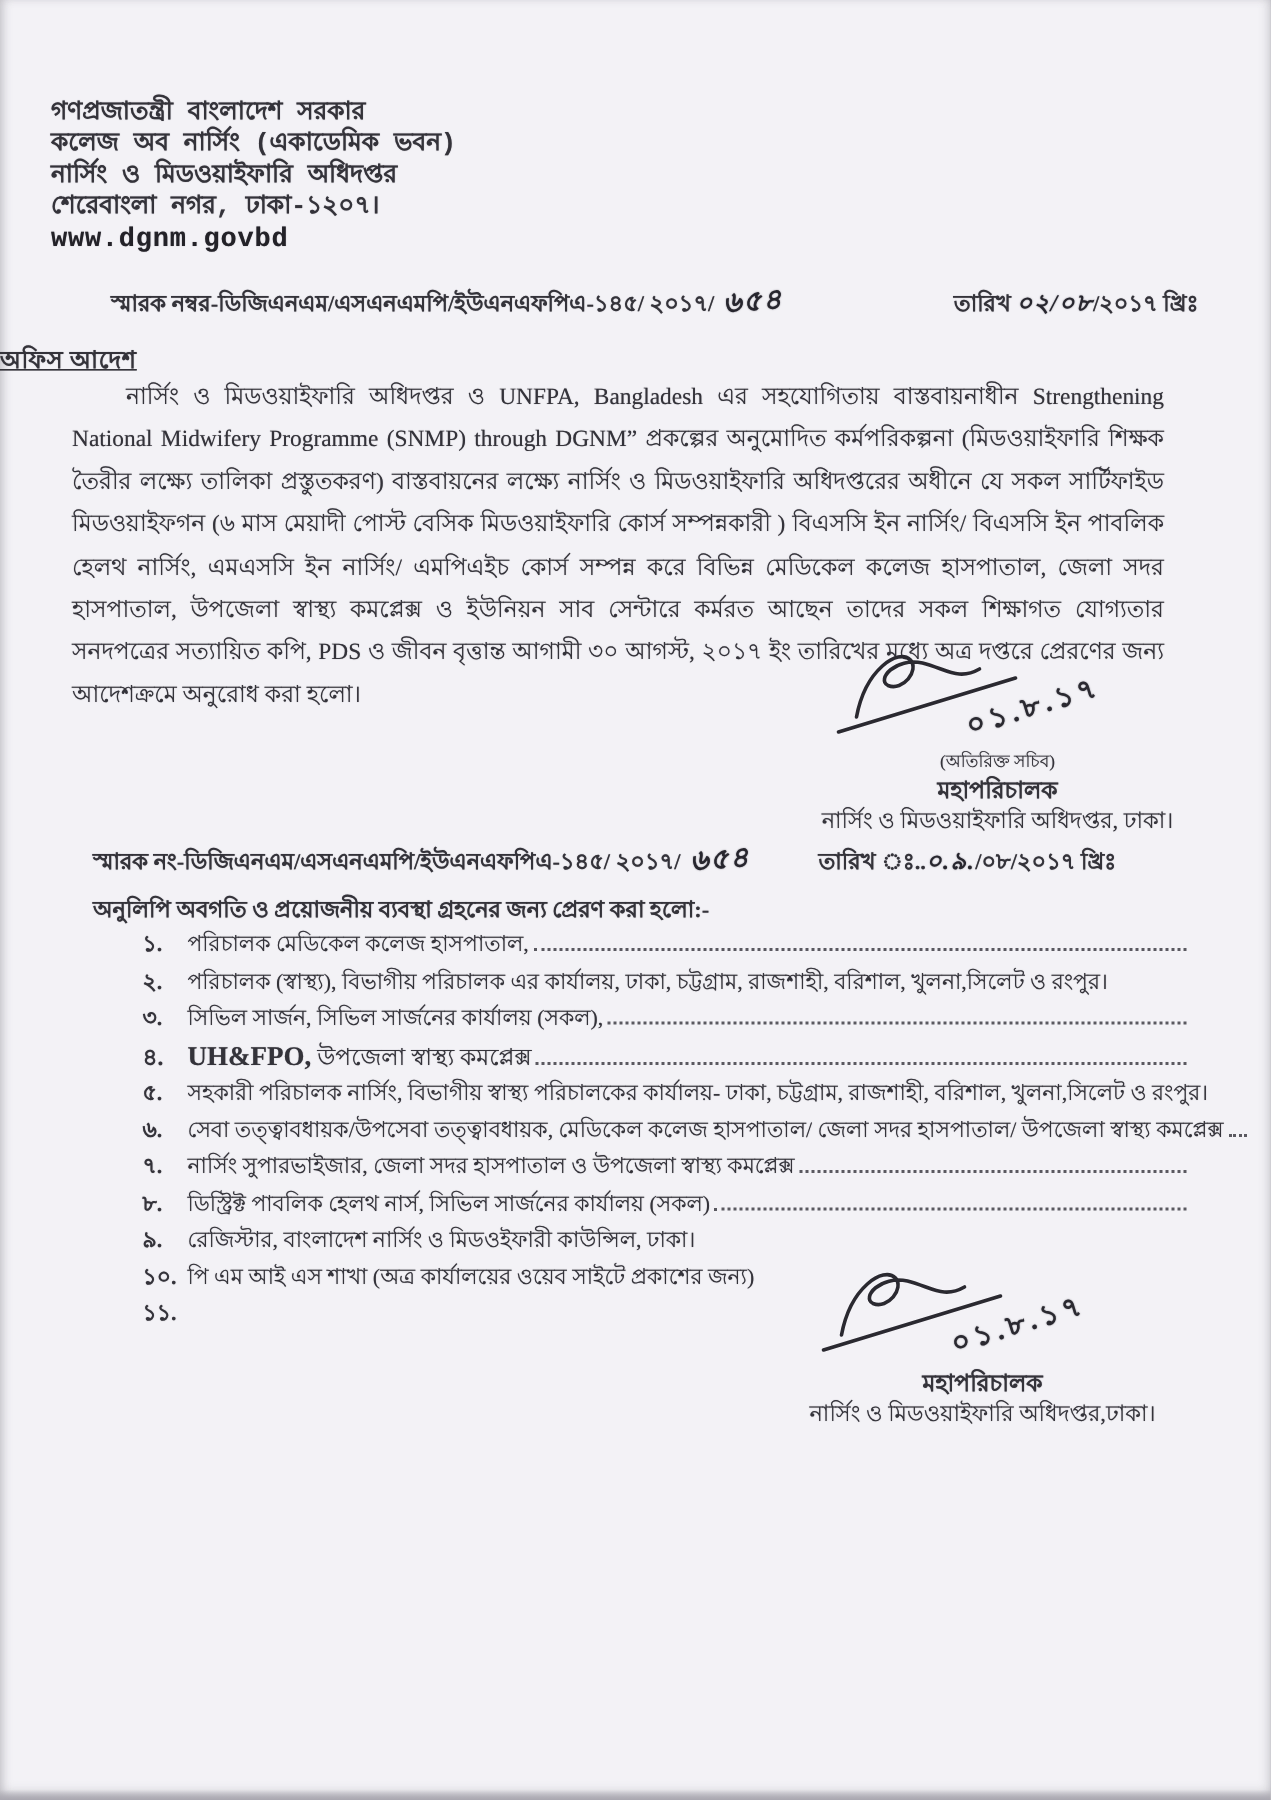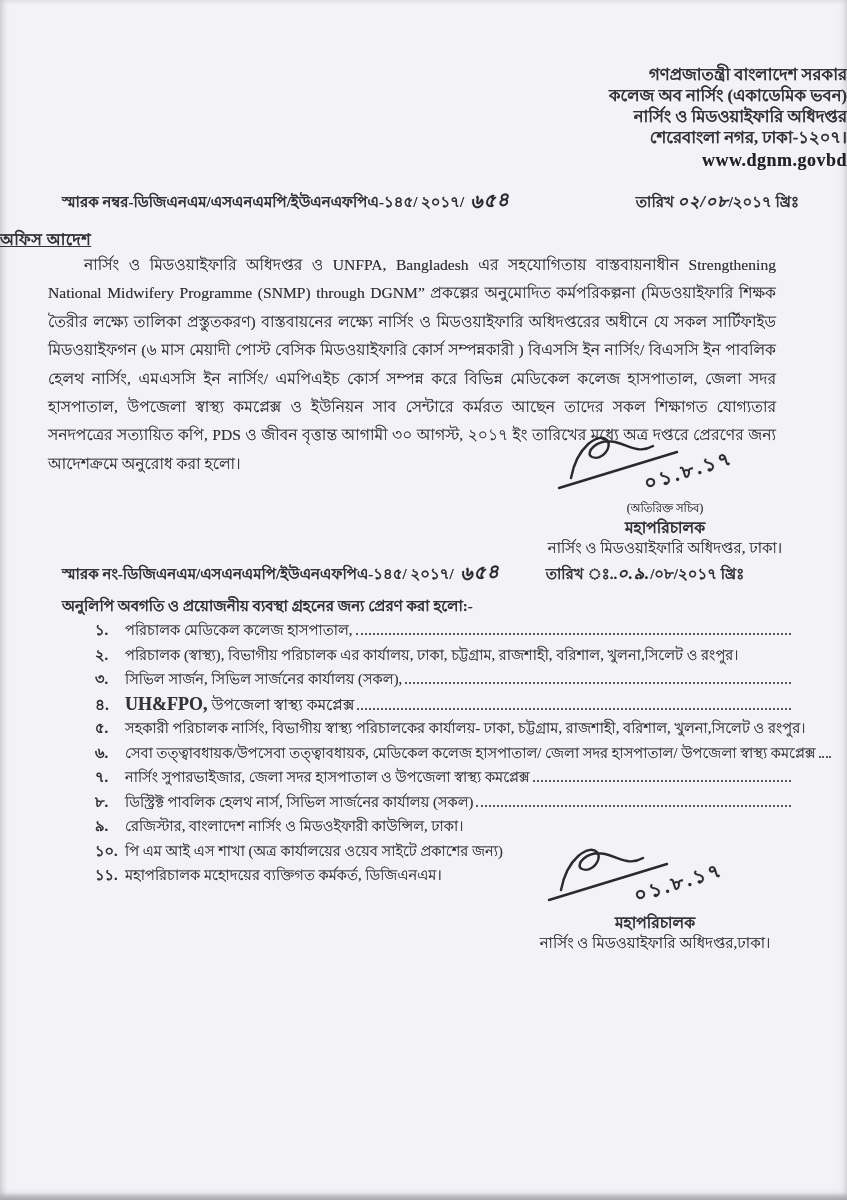--- a/index.html
+++ b/index.html
@@ -17,32 +17,32 @@
     box-shadow:inset 0 -4px 8px rgba(90,88,96,.35), inset 2px 0 6px rgba(120,118,128,.12);
   }
   .page *{text-shadow:0 0 .6px rgba(40,38,48,.55);}
   .bottom-edge{
     position:absolute;left:0;right:0;bottom:0;height:7px;
     background:linear-gradient(to bottom,rgba(150,148,158,0),#a9a7b0);
   }
   
   .letterhead{
     position:absolute;top:64px;left:0;right:0;
-    text-align:right;padding-left:34px;
-    font-size:16.5px;font-weight:bold;line-height:21px;
+    text-align:left;padding-left:34px;
+    font-size:16.5px;font-weight:bold;line-height:21px;font-family:Liberation Mono, monospace;
   }
   .letterhead .ln{display:block;}
   .letterhead .site{font-size:18px;letter-spacing:.5px;margin-top:2px;color:#232228;}
   
   .memo-row{
     position:absolute;left:62px;right:48px;
     display:flex;align-items:baseline;
     font-size:15px;font-weight:bold;white-space:nowrap;
   }
-  .memo1{top:186px;}
+  .memo1{top:186px;margin-left:12px;}
   .memo2{top:558px;right:auto;}
   .hand{
     font-style:italic;font-weight:bold;color:#27262e;
     text-shadow:0 0 1px rgba(30,28,40,.6);
     letter-spacing:1px;
   }
   .memo-num{font-size:19px;display:inline-block;transform:rotate(-4deg);margin-left:6px;}
   .memo1 .date{margin-left:auto;}
   .memo2 .date{margin-left:46px;}
   .date .hand{font-size:16px;}
@@ -202,21 +202,20 @@
     </div>
     <div class="dist-item">
       <span class="num">১০.</span>
 
       <span class="txt">পি এম আই এস শাখা (অত্র কার্যালয়ের ওয়েব সাইটে প্রকাশের জন্য)</span>
 
     </div>
     <div class="dist-item">
       <span class="num">১১.</span>
 
-      <span class="txt">মহাপরিচালক মহোদয়ের ব্যক্তিগত কর্মকর্ত, ডিজিএনএম।</span>
 
     </div>
   </div>
 
   <div class="sig-block sig2">
     <div class="sig-art">
       <svg width="130" height="70" viewBox="0 0 130 70">
         <g fill="none" stroke="#2a2930" stroke-width="2.4" stroke-linecap="round">
           <path d="M16 50 C 22 18, 44 4, 52 12 C 58 19, 47 33, 37 29 C 29 25, 42 10, 60 14 C 76 18, 84 26, 98 18"></path>
           <path d="M4 60 L 122 24"></path>

